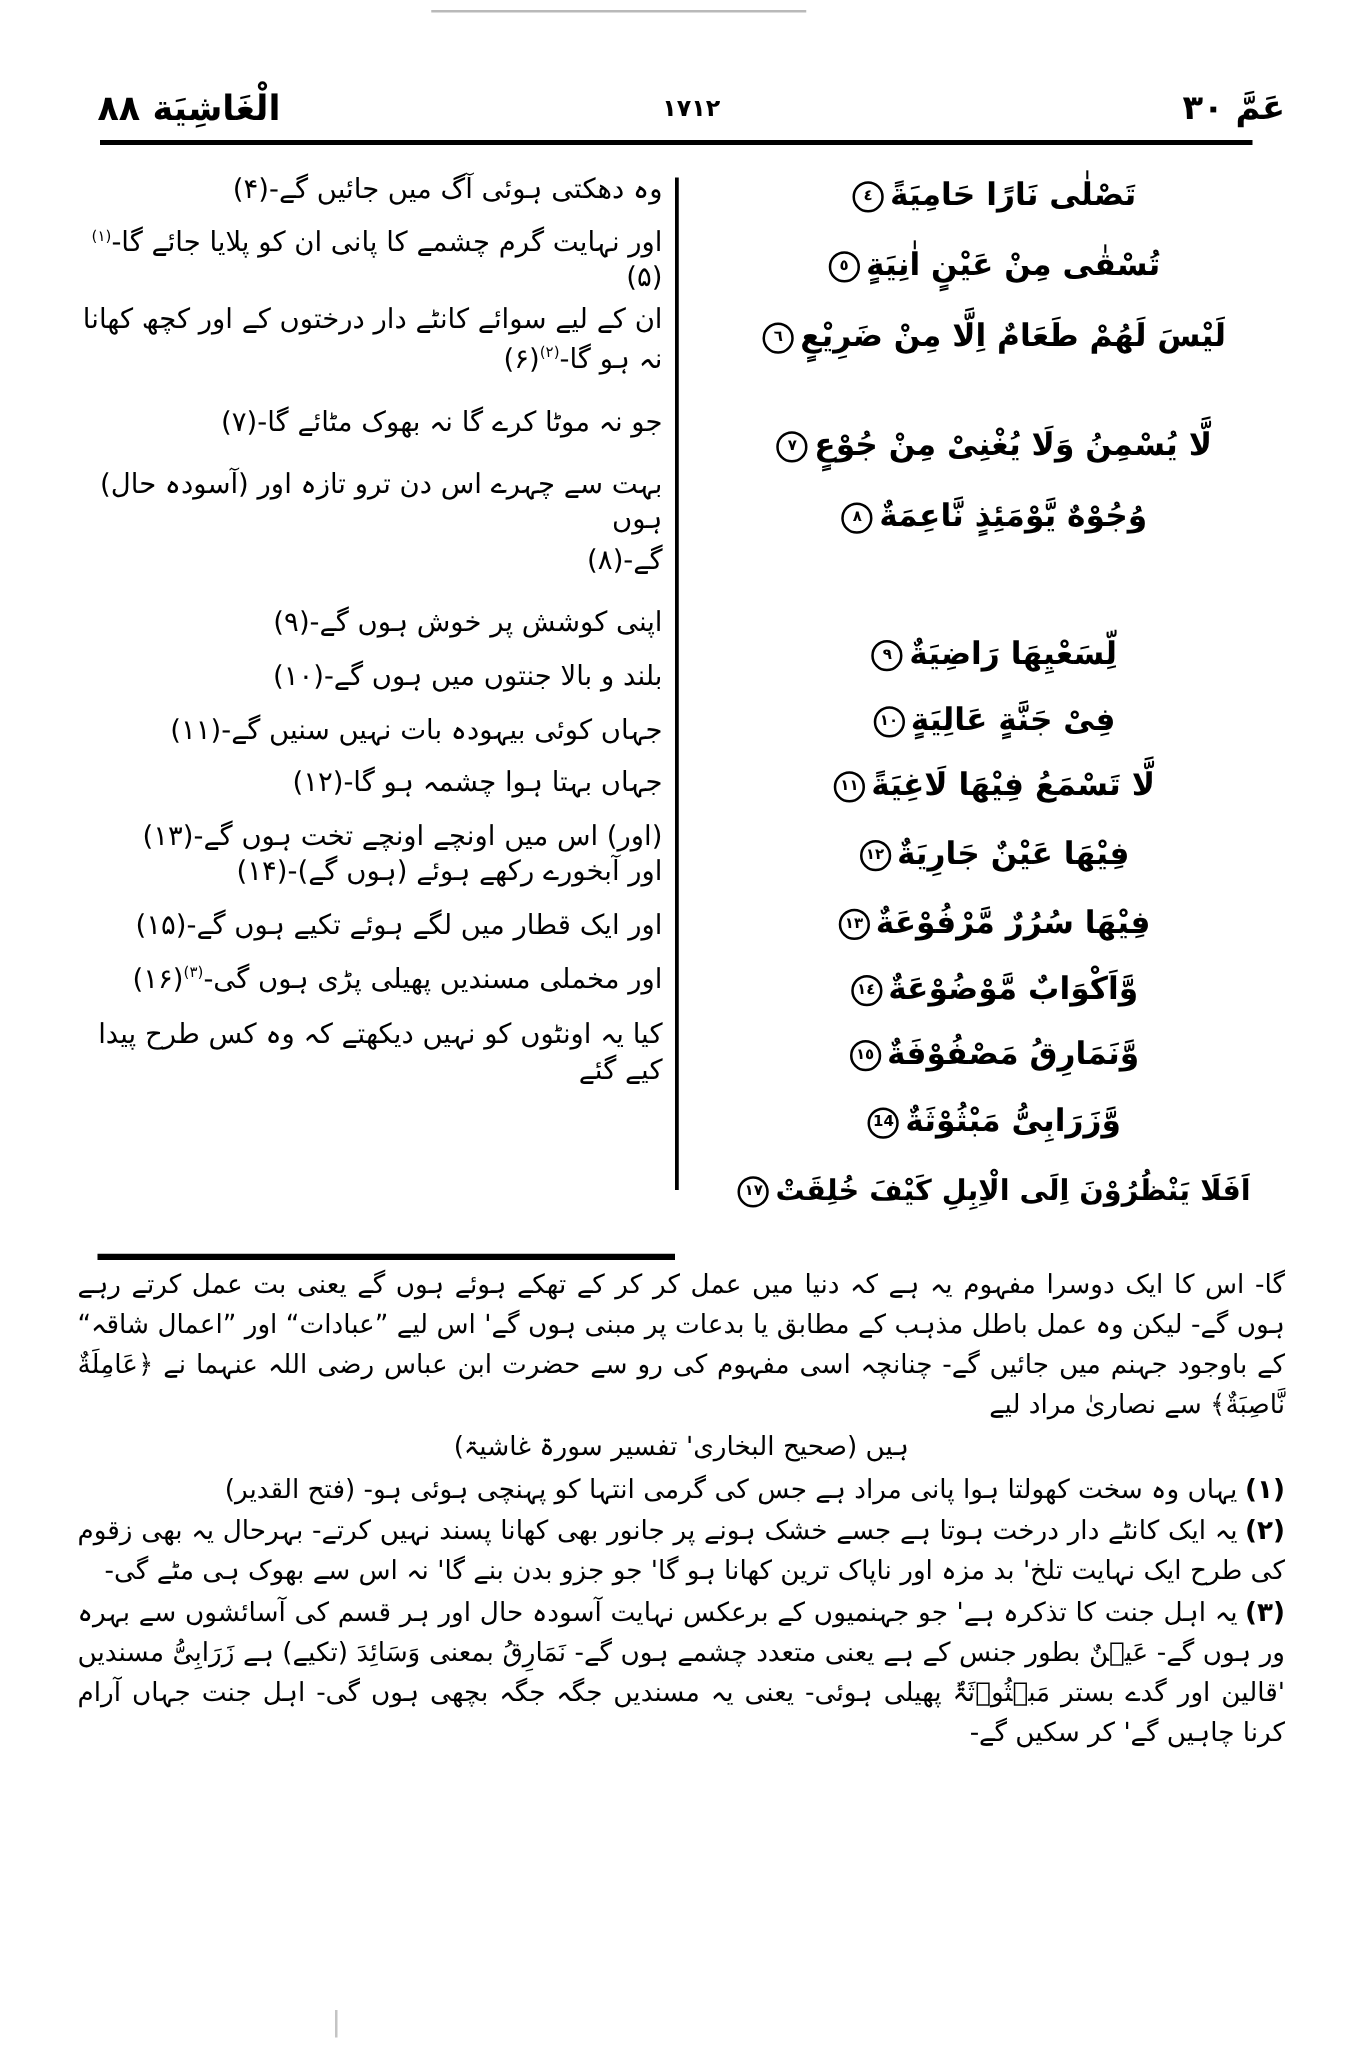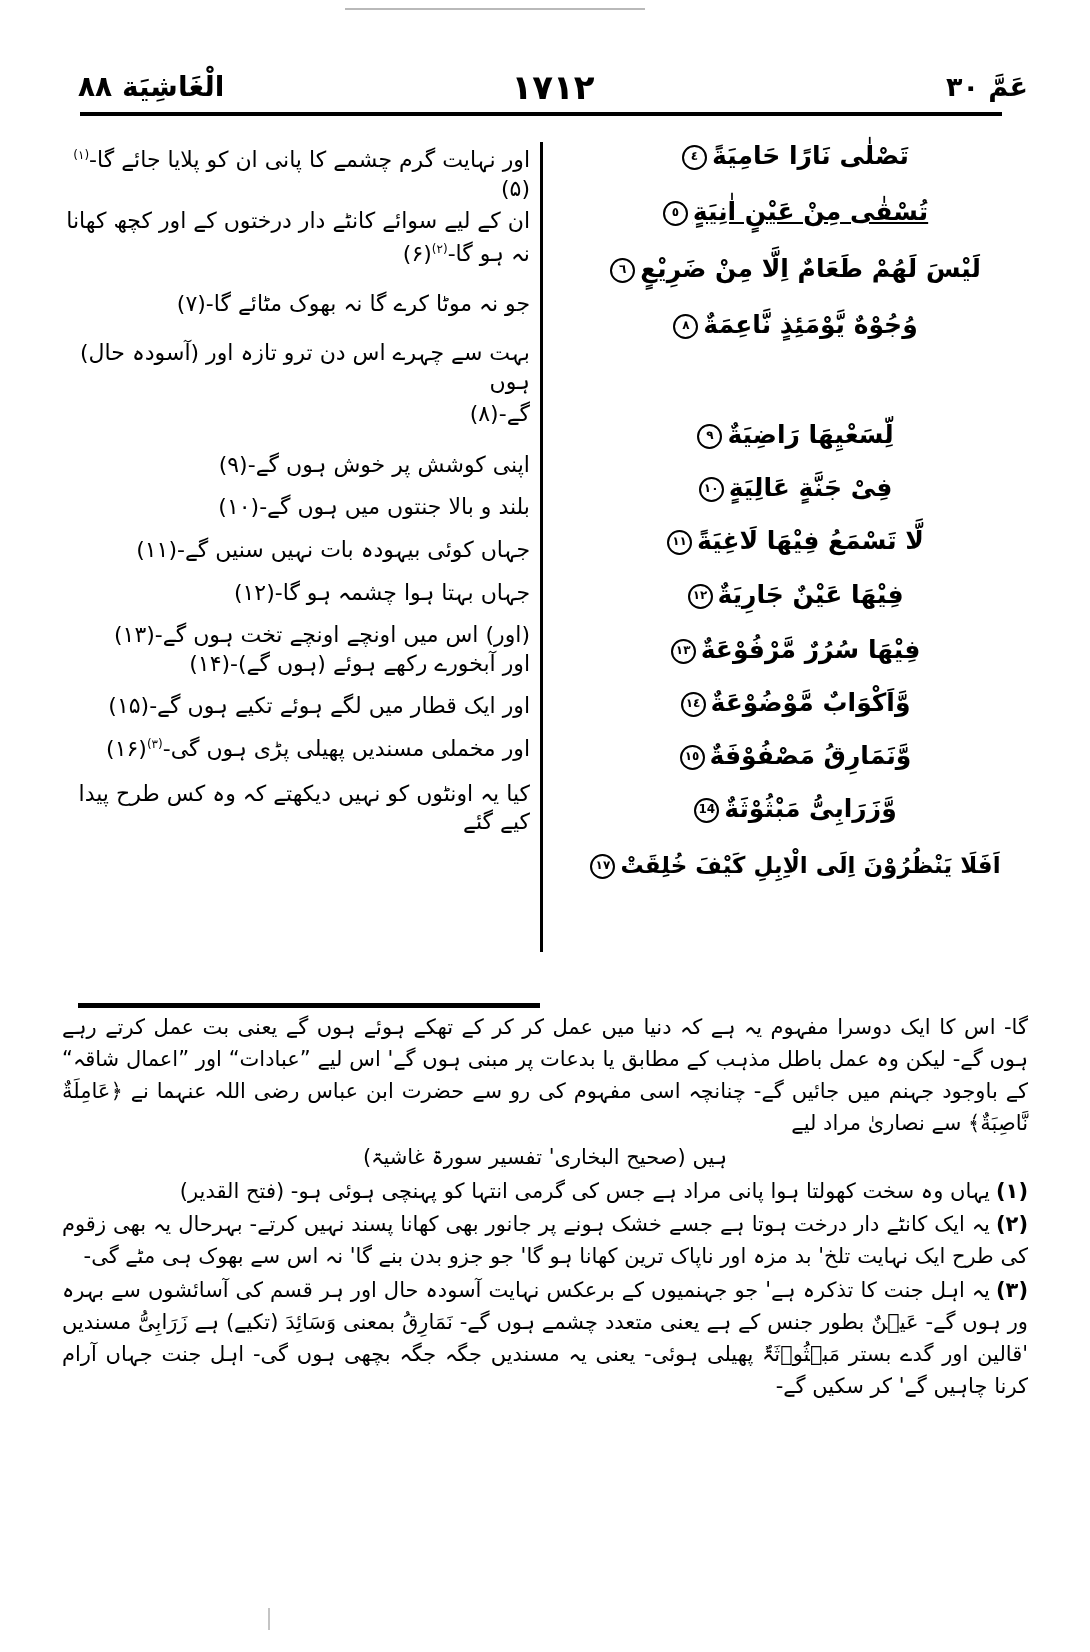--- a/index.html
+++ b/index.html
@@ -45,21 +45,21 @@
     font-size: 27px;
     line-height: 42px;
     font-weight: 700;
     white-space: nowrap;
   }
   .header-page {
     position: absolute;
     left: 50%;
     transform: translateX(-50%);
     top: 0;
-    font-size: 34px;
+    font-size: 19px;
     line-height: 42px;
     font-weight: 700;
     letter-spacing: 1px;
     white-space: nowrap;
   }
   .header-surah {
     position: absolute;
     left: 0;
     top: 0;
     font-size: 28px;
@@ -203,26 +203,29 @@
   <div class="header-rule"></div>
 
   <div class="body-area">
 
     <div class="col-divider"></div>
 
     <div class="arabic-col">
       <div class="ayah" style="margin-top:10px;">
         <span>تَصْلٰى نَارًا حَامِيَةً</span><span class="ayah-num">٤</span>
       </div>
-      <div class="ayah" style="margin-top:27px;text-decoration:underline;">
+      <div class="ayah" style="margin-top:27px;">
         <span>تُسْقٰى مِنْ عَيْنٍ اٰنِيَةٍ</span><span class="ayah-num">٥</span>
       </div>
       <div class="ayah" style="margin-top:28px;">
         <span>لَيْسَ لَهُمْ طَعَامٌ اِلَّا مِنْ ضَرِيْعٍ</span><span class="ayah-num">٦</span>
       </div>
+      <div class="ayah" style="margin-top:59px;">
+        <span>لَّا يُسْمِنُ وَلَا يُغْنِىْ مِنْ جُوْعٍ</span><span class="ayah-num">٧</span>
+      </div>
       <div class="ayah" style="margin-top:28px;">
         <span>وُجُوْهٌ يَّوْمَئِذٍ نَّاعِمَةٌ</span><span class="ayah-num">٨</span>
       </div>
       <div class="ayah" style="margin-top:81px;">
         <span>لِّسَعْيِهَا رَاضِيَةٌ</span><span class="ayah-num">٩</span>
       </div>
       <div class="ayah" style="margin-top:24px;">
         <span>فِىْ جَنَّةٍ عَالِيَةٍ</span><span class="ayah-num">١٠</span>
       </div>
       <div class="ayah" style="margin-top:24px;">
@@ -242,20 +245,23 @@
       </div>
       <div class="ayah" style="margin-top:25px;">
         <span>وَّزَرَابِىُّ مَبْثُوْثَةٌ</span><span class="ayah-num">14</span>
       </div>
       <div class="ayah" style="margin-top:28px; font-size:23px;">
         <span>اَفَلَا يَنْظُرُوْنَ اِلَى الْاِبِلِ كَيْفَ خُلِقَتْ</span><span class="ayah-num">١٧</span>
       </div>
     </div>
 
     <div class="urdu-col">
+      <div class="tr-line" style="margin-top:6px;">
+        <span>وہ دھکتی ہوئی آگ میں جائیں گے-(۴)</span>
+      </div>
       <div class="tr-line" style="margin-top:14px;">
         <span>اور نہایت گرم چشمے کا پانی ان کو پلایا جائے گا-</span><sup>(۱)</sup><span>(۵)</span>
       </div>
       <div class="tr-line" style="margin-top:4px;">
         <span>ان کے لیے سوائے کانٹے دار درختوں کے اور کچھ کھانا</span>
       </div>
       <div class="tr-line" style="margin-top:4px;">
         <span>نہ ہو گا-</span><sup>(۲)</sup><span>(۶)</span>
       </div>
       <div class="tr-line" style="margin-top:22px;">

